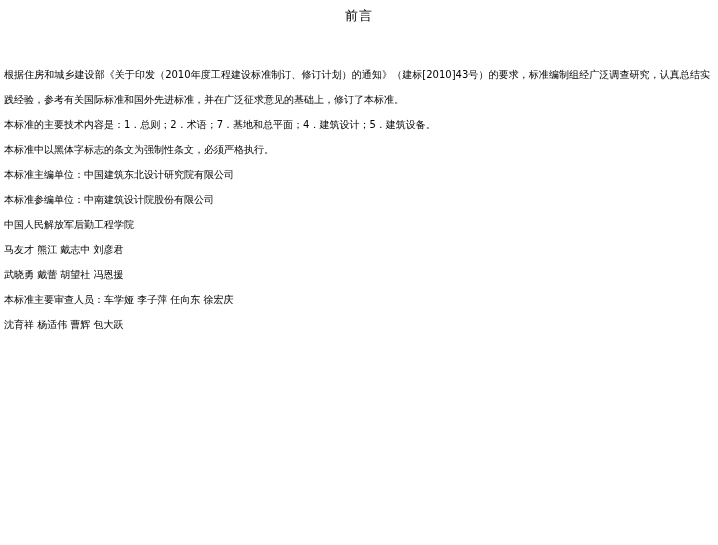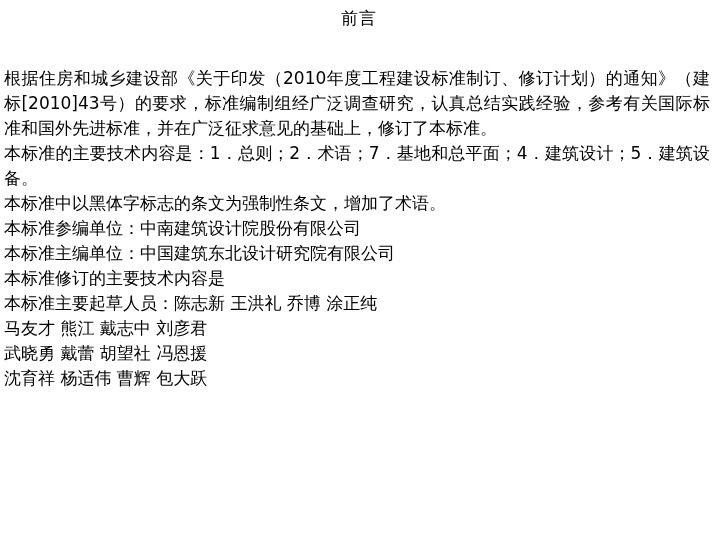--- a/index.html
+++ b/index.html
@@ -17,32 +17,32 @@
   .page {
     position: relative;
     width: 718px;
     height: 545px;
     box-sizing: border-box;
     padding: 0;
     background: #ffffff;
   }
   .doc-title {
     text-align: center;
-    font-size: 17px;
+    font-size: 13px;
     line-height: 1.2;
     padding-top: 8px;
     padding-bottom: 6px;
     letter-spacing: 1px;
   }
   .body-block {
     padding: 0 8px 0 4px;
   }
   p.para {
     margin: 0;
-    font-size: 17px;
+    font-size: 10px;
     line-height: 25px;
     text-align: justify;
     text-justify: inter-ideograph;
     word-break: break-all;
   }
   p.indent {
     text-indent: 0;
   }
   .spacer-top {
     height: 32px;
@@ -53,24 +53,24 @@
 
 <div class="page">
 
   <div class="doc-title">前言</div>
 
   <div class="spacer-top"></div>
 
   <div class="body-block">
     <p class="para indent">根据住房和城乡建设部《关于印发（2010年度工程建设标准制订、修订计划）的通知》（建标[2010]43号）的要求，标准编制组经广泛调查研究，认真总结实践经验，参考有关国际标准和国外先进标准，并在广泛征求意见的基础上，修订了本标准。</p>
     <p class="para">本标准的主要技术内容是：1．总则；2．术语；7．基地和总平面；4．建筑设计；5．建筑设备。</p>
-    <p class="para">本标准中以黑体字标志的条文为强制性条文，增加了术语。</p>
+    <p class="para">本标准中以黑体字标志的条文为强制性条文，必须严格执行。</p>
+    <p class="para">本标准主编单位：中国建筑东北设计研究院有限公司</p>
     <p class="para">本标准参编单位：中南建筑设计院股份有限公司</p>
-    <p class="para">本标准主编单位：中国建筑东北设计研究院有限公司</p>
-    <p class="para">本标准修订的主要技术内容是</p>
-    <p class="para">本标准主要起草人员：陈志新 王洪礼 乔博 涂正纯</p>
+    <p class="para">中国人民解放军后勤工程学院</p>
     <p class="para">马友才 熊江 戴志中 刘彦君</p>
     <p class="para">武晓勇 戴蕾 胡望社 冯恩援</p>
+    <p class="para">本标准主要审查人员：车学娅 李子萍 任向东 徐宏庆</p>
     <p class="para">沈育祥 杨适伟 曹辉 包大跃</p>
 
   </div>
 
 </div>
 
 </body></html>

